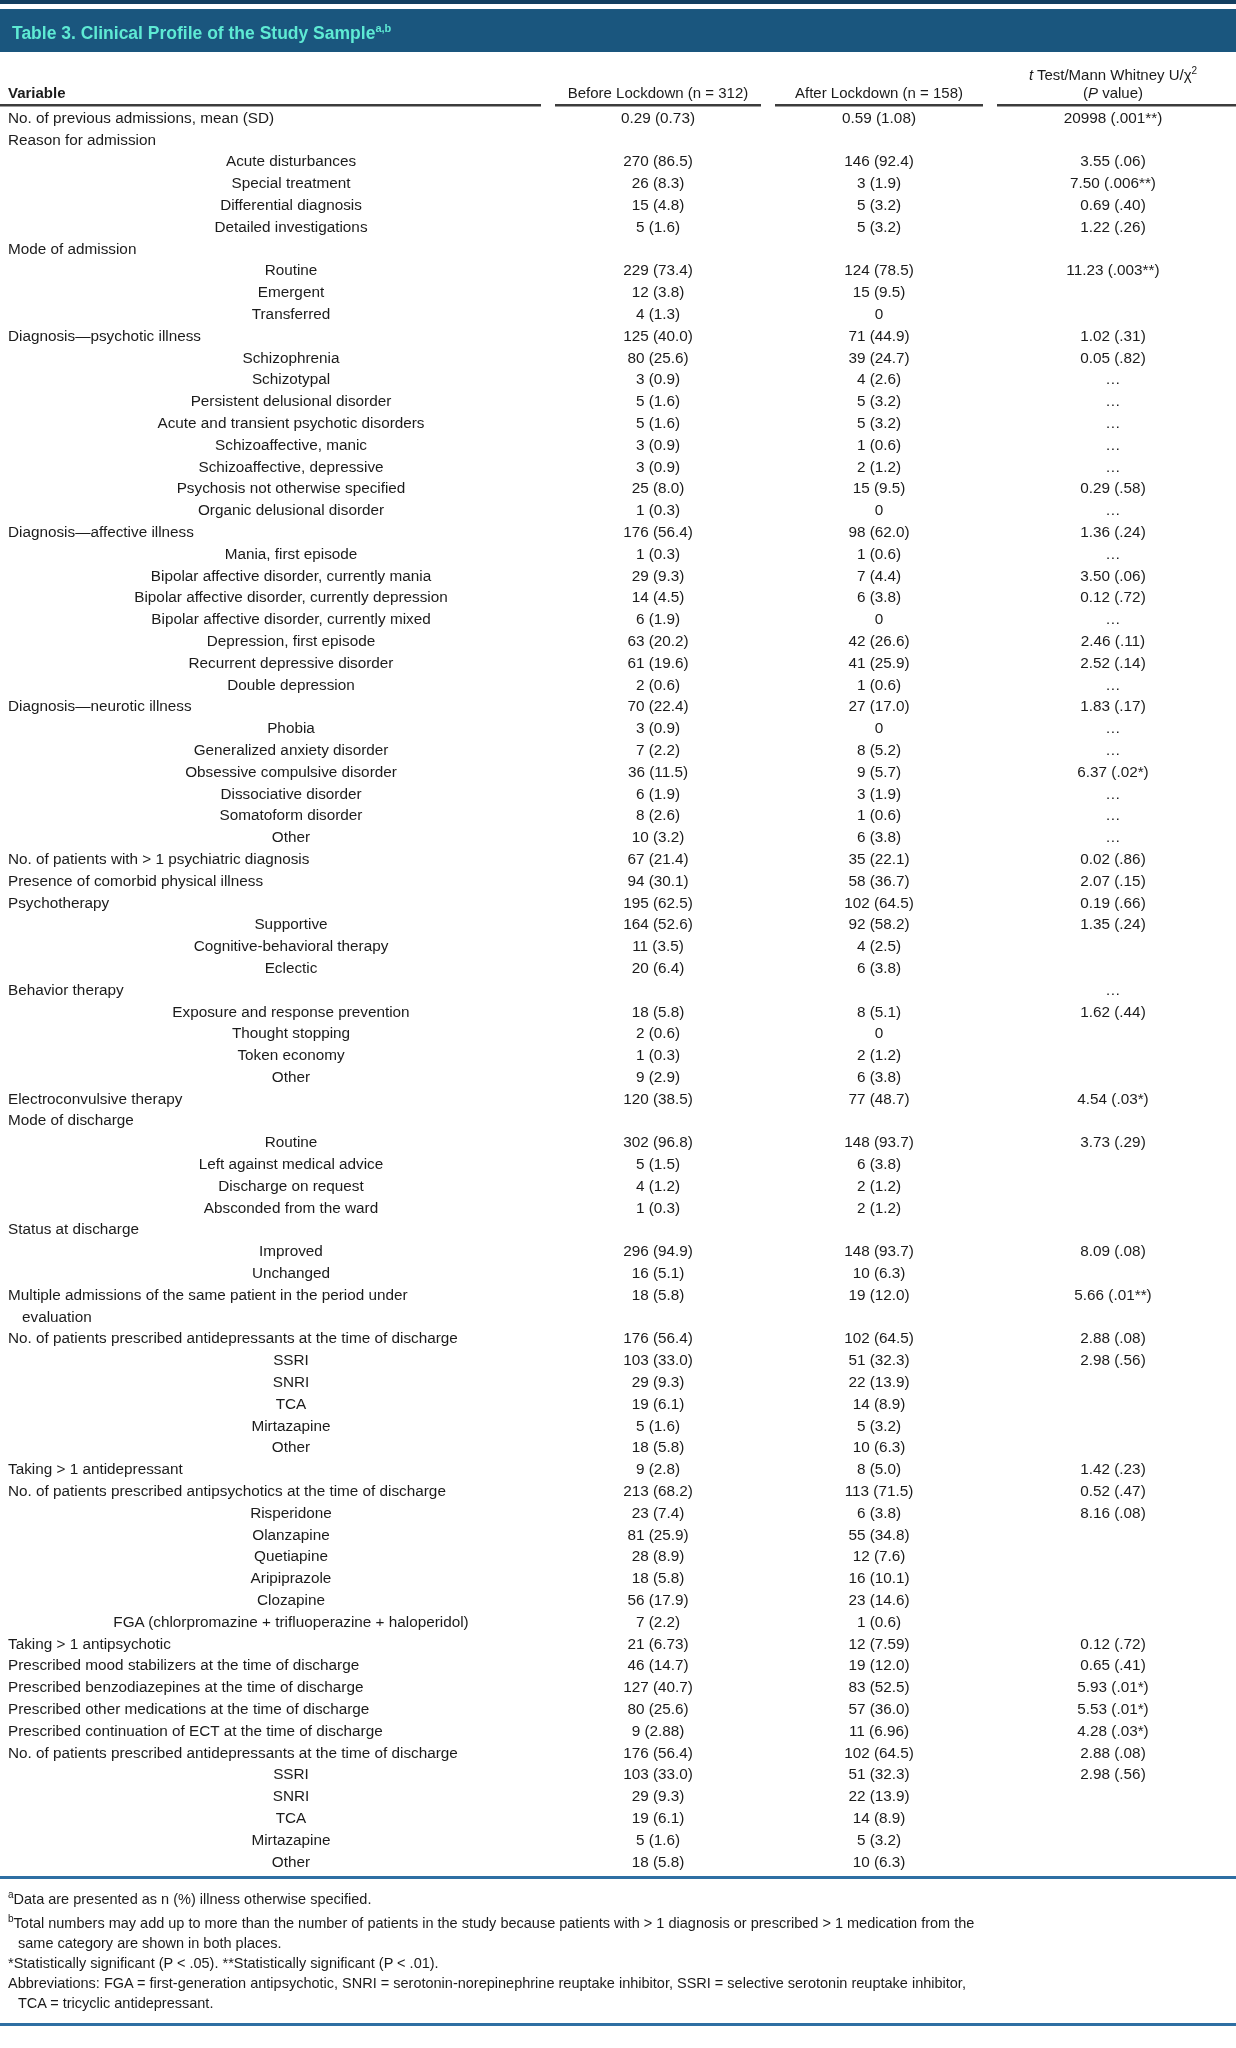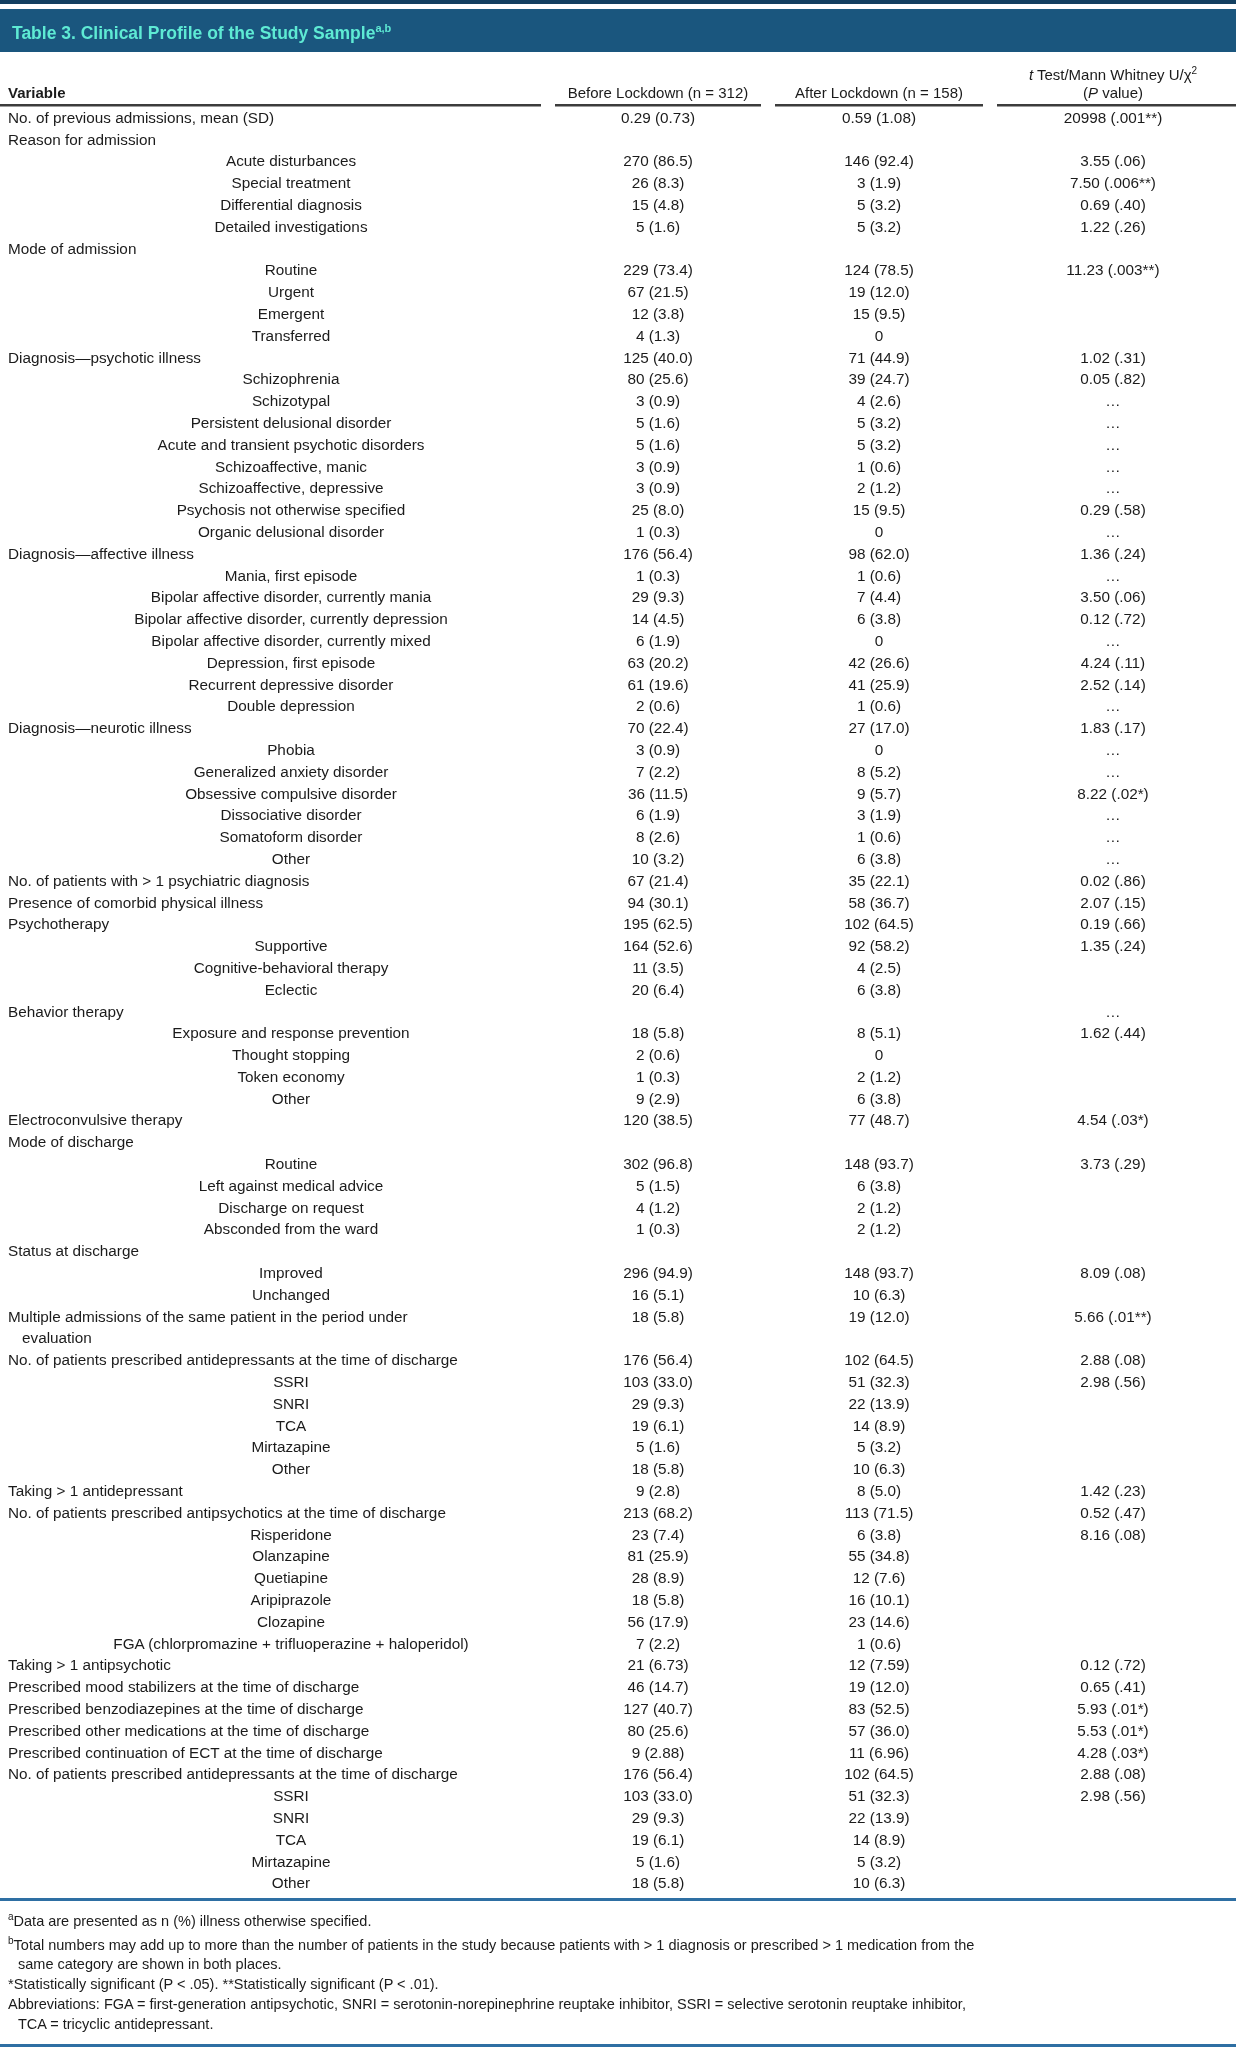--- a/index.html
+++ b/index.html
@@ -131,26 +131,20 @@
         <td class="num"></td>
         <td class="num"></td>
       </tr>
       <tr>
         <td class="var indent">Routine</td>
         <td class="num">229 (73.4)</td>
         <td class="num">124 (78.5)</td>
         <td class="num">11.23 (.003**)</td>
       </tr>
       <tr>
-        <td class="var indent">Urgent</td>
-        <td class="num">67 (21.5)</td>
-        <td class="num">19 (12.0)</td>
-        <td class="num"></td>
-      </tr>
-      <tr>
         <td class="var indent">Emergent</td>
         <td class="num">12 (3.8)</td>
         <td class="num">15 (9.5)</td>
         <td class="num"></td>
       </tr>
       <tr>
         <td class="var indent">Transferred</td>
         <td class="num">4 (1.3)</td>
         <td class="num">0</td>
         <td class="num"></td>
@@ -236,21 +230,21 @@
       <tr>
         <td class="var indent">Bipolar affective disorder, currently mixed</td>
         <td class="num">6 (1.9)</td>
         <td class="num">0</td>
         <td class="num">…</td>
       </tr>
       <tr>
         <td class="var indent">Depression, first episode</td>
         <td class="num">63 (20.2)</td>
         <td class="num">42 (26.6)</td>
-        <td class="num">4.24 (.11)</td>
+        <td class="num">2.46 (.11)</td>
       </tr>
       <tr>
         <td class="var indent">Recurrent depressive disorder</td>
         <td class="num">61 (19.6)</td>
         <td class="num">41 (25.9)</td>
         <td class="num">2.52 (.14)</td>
       </tr>
       <tr>
         <td class="var indent">Double depression</td>
         <td class="num">2 (0.6)</td>
@@ -272,21 +266,21 @@
       <tr>
         <td class="var indent">Generalized anxiety disorder</td>
         <td class="num">7 (2.2)</td>
         <td class="num">8 (5.2)</td>
         <td class="num">…</td>
       </tr>
       <tr>
         <td class="var indent">Obsessive compulsive disorder</td>
         <td class="num">36 (11.5)</td>
         <td class="num">9 (5.7)</td>
-        <td class="num">8.22 (.02*)</td>
+        <td class="num">6.37 (.02*)</td>
       </tr>
       <tr>
         <td class="var indent">Dissociative disorder</td>
         <td class="num">6 (1.9)</td>
         <td class="num">3 (1.9)</td>
         <td class="num">…</td>
       </tr>
       <tr>
         <td class="var indent">Somatoform disorder</td>
         <td class="num">8 (2.6)</td>

